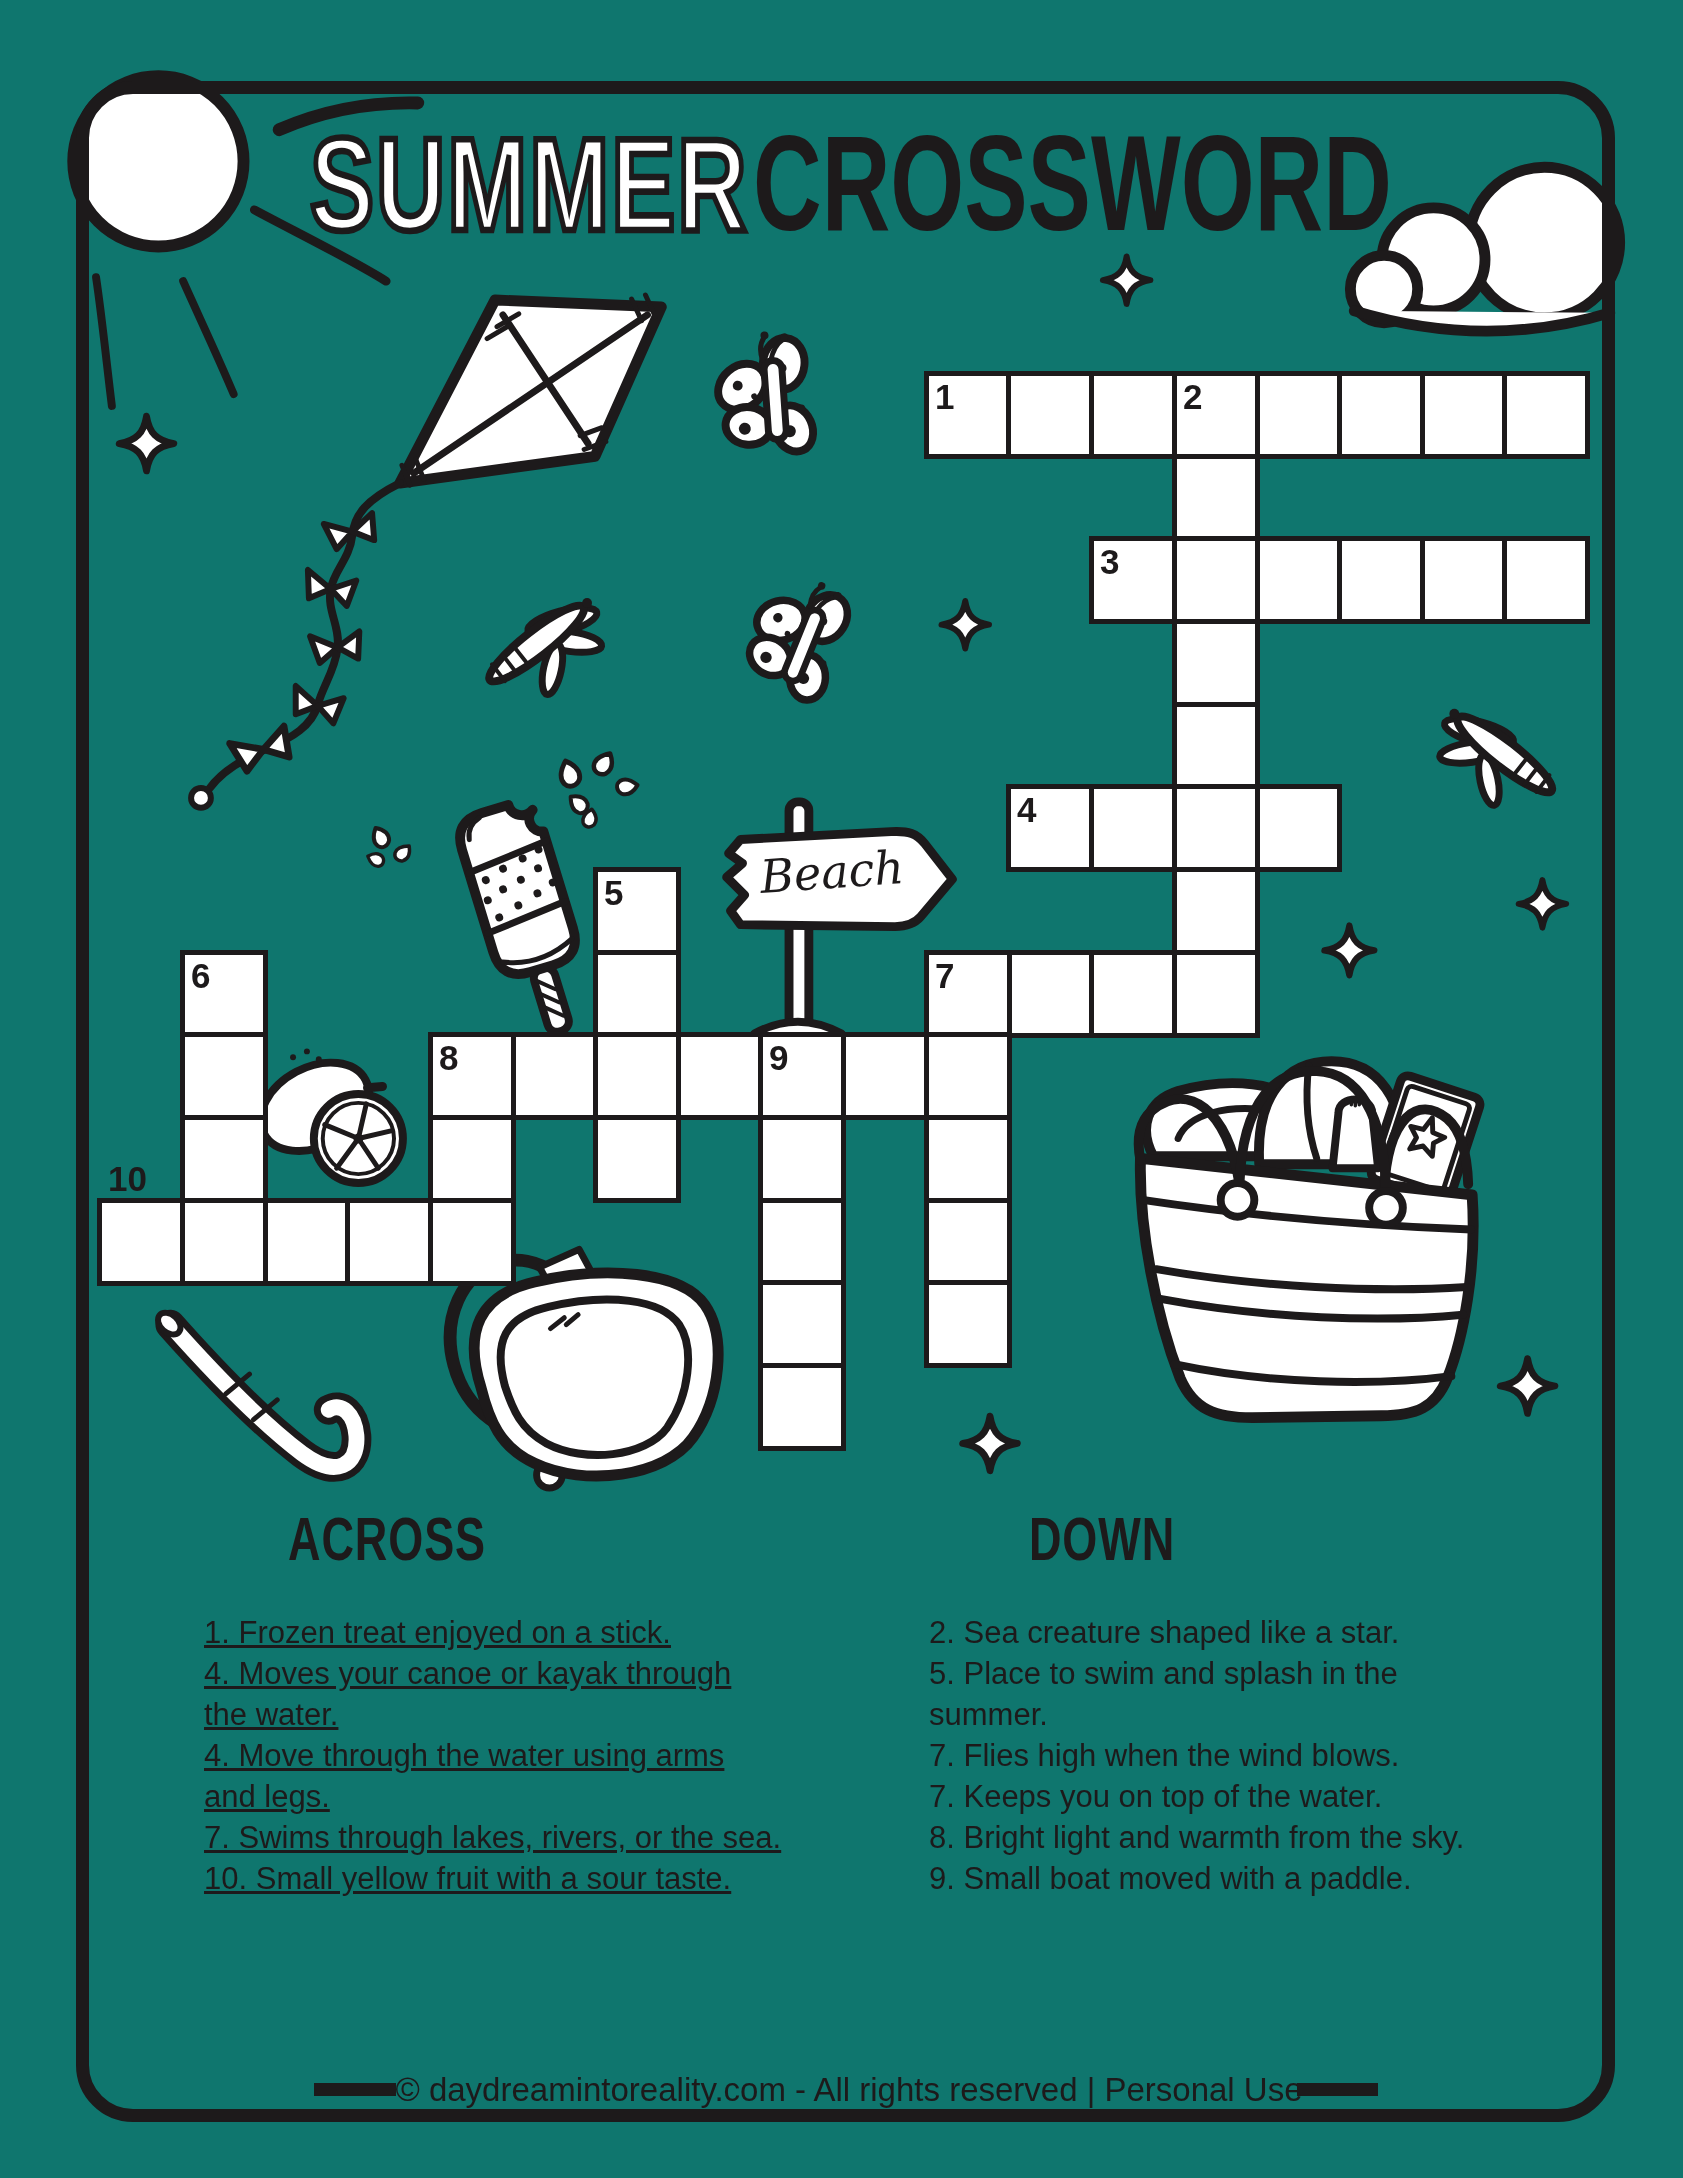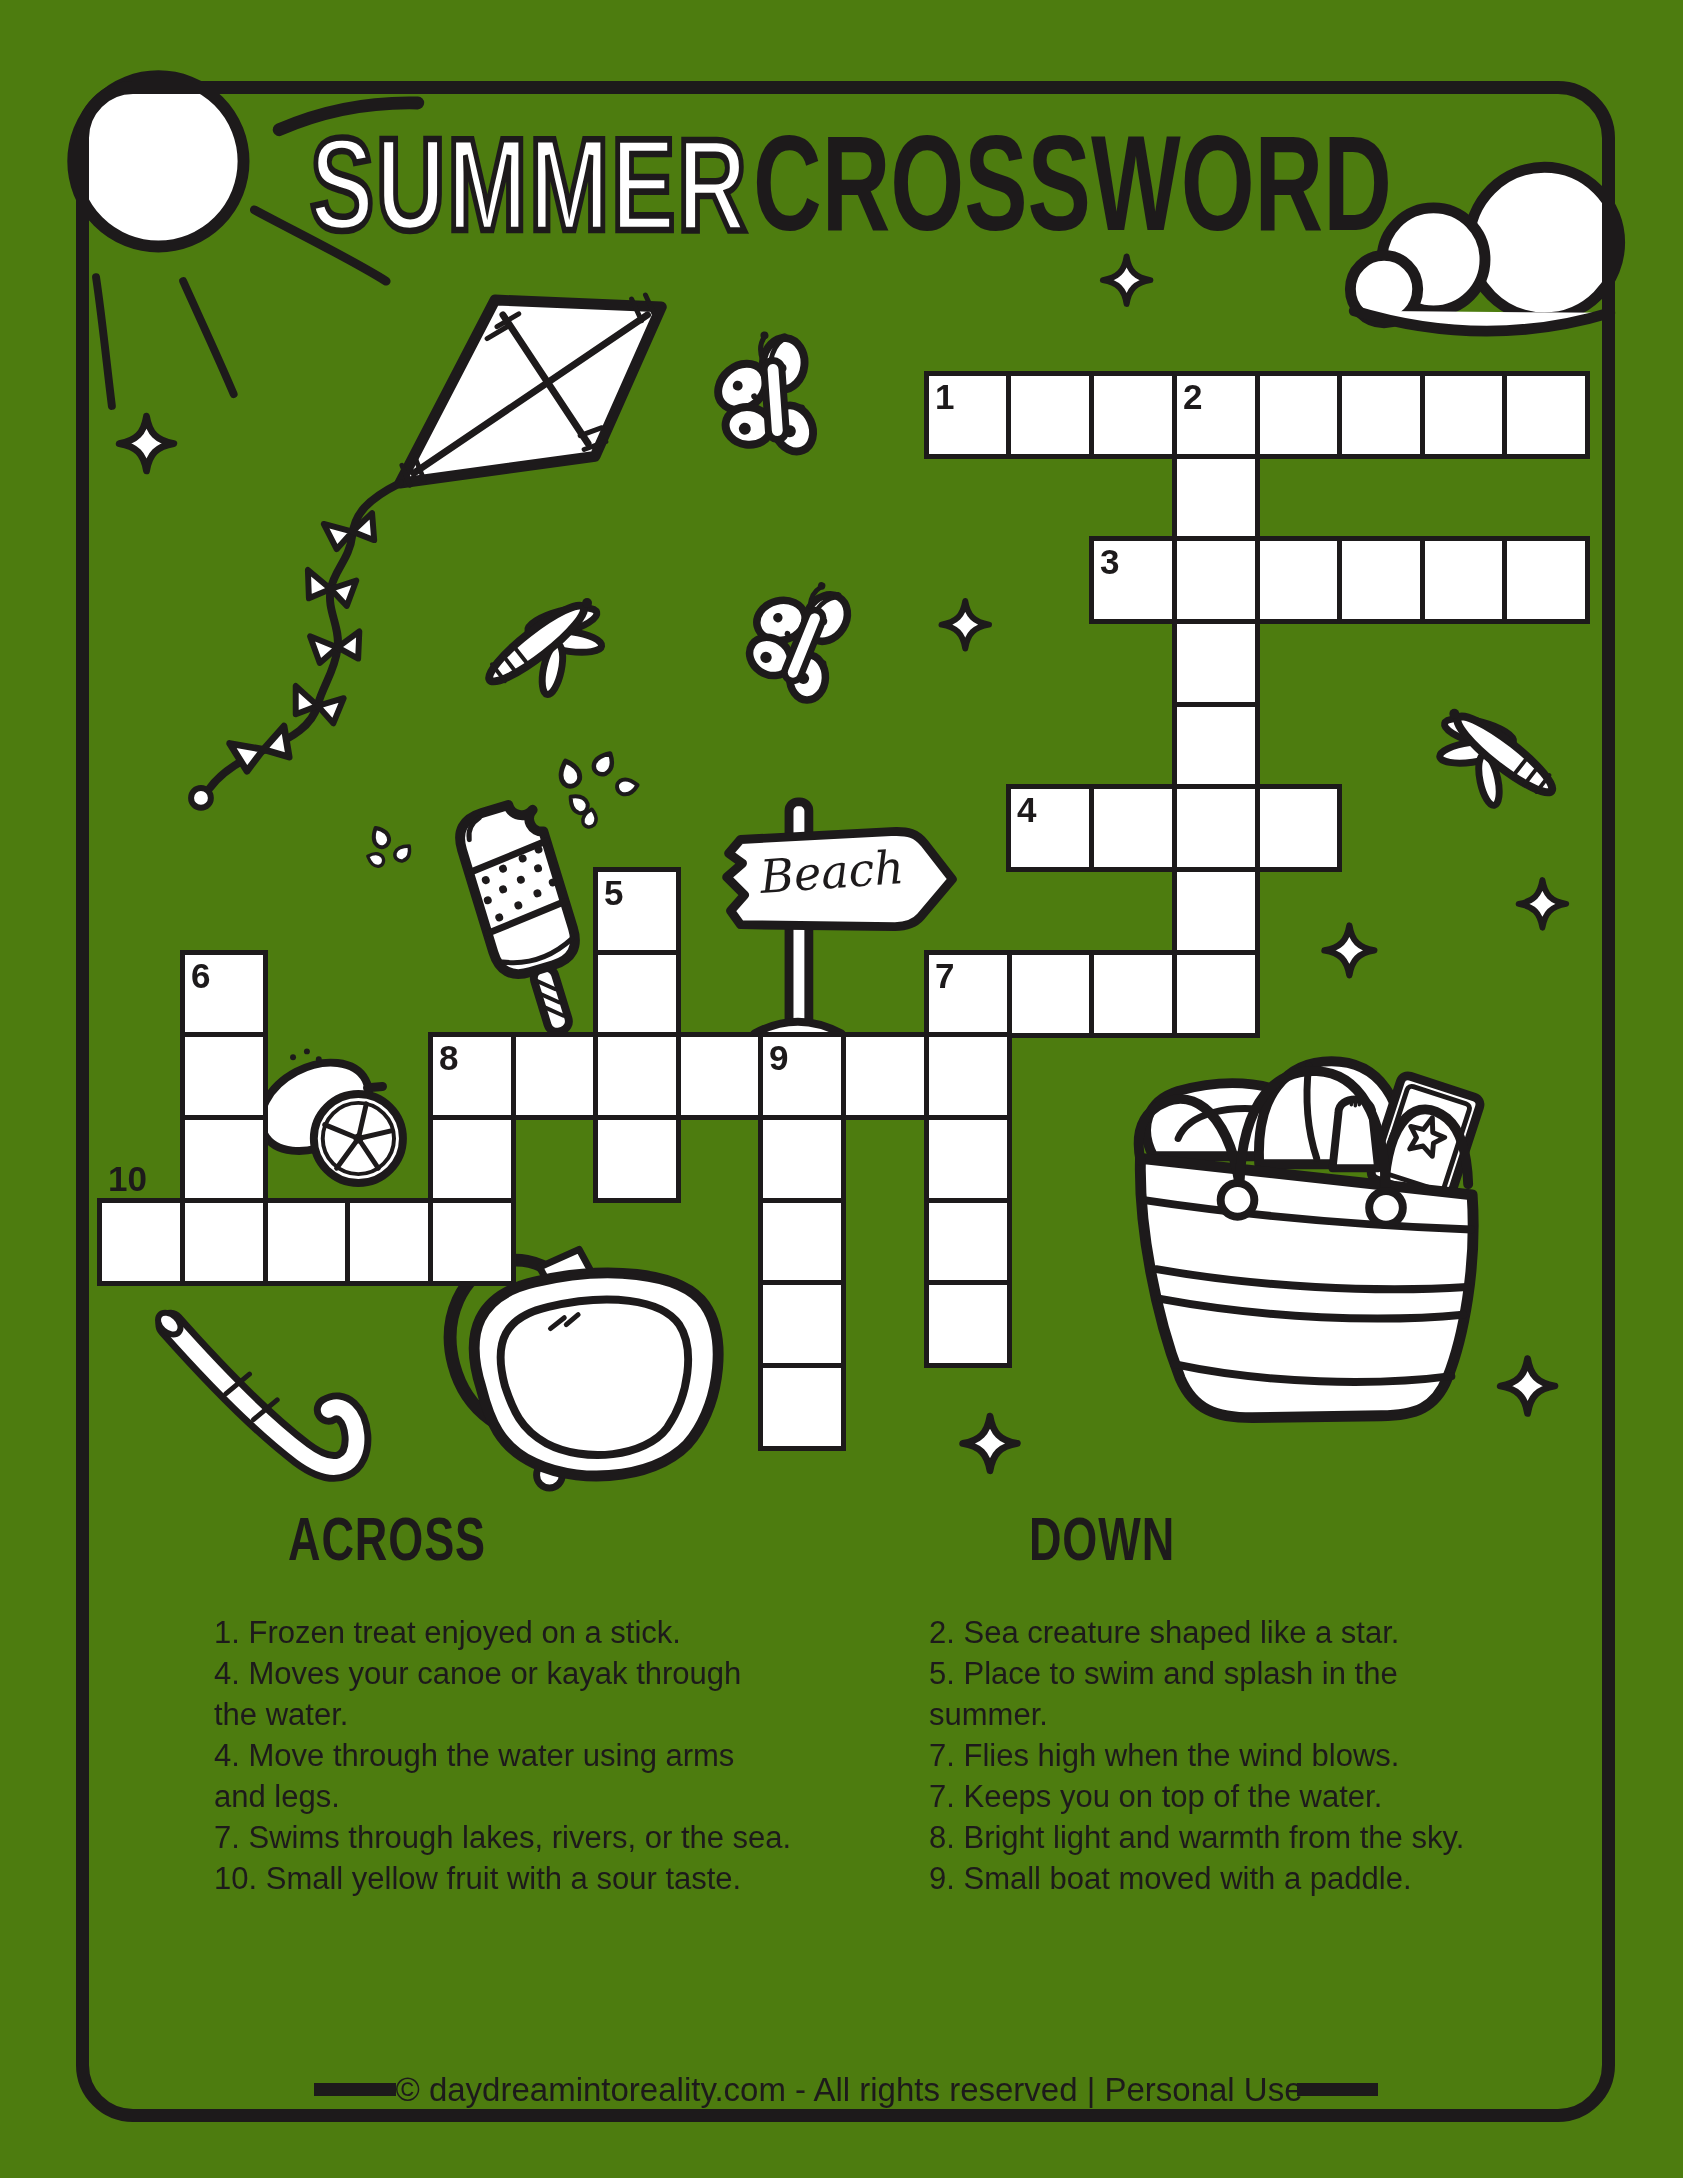--- a/index.html
+++ b/index.html
@@ -1,16 +1,16 @@
 <!DOCTYPE html>
 <html style="--ink: #1d1a1b;"><head>
 <meta charset="utf-8">
 <style>
   html,body{margin:0;padding:0;background:#888;}
-  .page{position:relative;width:1683px;height:2178px;background:#4d7c0f;overflow:hidden;
+  .page{position:relative;width:1683px;height:2178px;background:#0f766e;overflow:hidden;
         font-family:"Liberation Sans",sans-serif;color:var(--ink,#1d1a1b);margin:0 auto;}
   .frame{position:absolute;left:76px;top:81px;width:1539px;height:2041px;box-sizing:border-box;
          border:13px solid var(--ink);border-radius:57px;z-index:10;pointer-events:none;}
   #art{position:absolute;left:0;top:0;z-index:5;color:var(--ink);}
   
   .title-word{position:absolute;font-weight:bold;font-size:99px;line-height:1;transform-origin:top left;white-space:nowrap;z-index:30;}
   .title-outline{left:310px;top:118px;transform:scale(0.97,1.33);color:#fff;
                  -webkit-text-stroke:5px var(--ink);letter-spacing:2px;}
   .title-solid{left:753px;top:116px;transform:scale(0.96,1.36);color:var(--ink);}
   
@@ -18,21 +18,21 @@
   .cell{position:absolute;box-sizing:border-box;background:#fff;border:5px solid var(--ink);}
   .lab{position:absolute;font-size:35px;font-weight:bold;line-height:1;z-index:21;}
   
   .sign-label{position:absolute;left:744px;top:845px;width:176px;text-align:center;z-index:30;
               font-family:"DejaVu Serif",serif;font-style:italic;font-size:46px;transform:rotate(-4deg);}
   
   .clue-head{position:absolute;top:1509px;font-weight:bold;font-size:50px;line-height:1;
              transform:translateX(-50%) scale(0.9,1.22);transform-origin:top center;letter-spacing:1px;z-index:30;}
   .clues{position:absolute;top:1612px;font-size:31px;line-height:41px;z-index:30;}
   .clues .clue{white-space:pre-line;}
-  #across-clues{left:214px;width:693px;}
+  #across-clues{left:204px;width:693px;text-decoration:underline;}
   #down-clues{left:929px;width:634px;}
   
   .footer-text{position:absolute;left:849px;top:2071px;transform:translateX(-50%);font-size:33px;white-space:nowrap;z-index:30;text-align:right;}
   .footer-bar{position:absolute;top:2083px;height:13px;background:var(--ink);z-index:30;}
   #bar-left{left:314px;width:82px;}
   #bar-right{left:1297px;width:81px;}
 </style>
 </head>
 <body>
 

